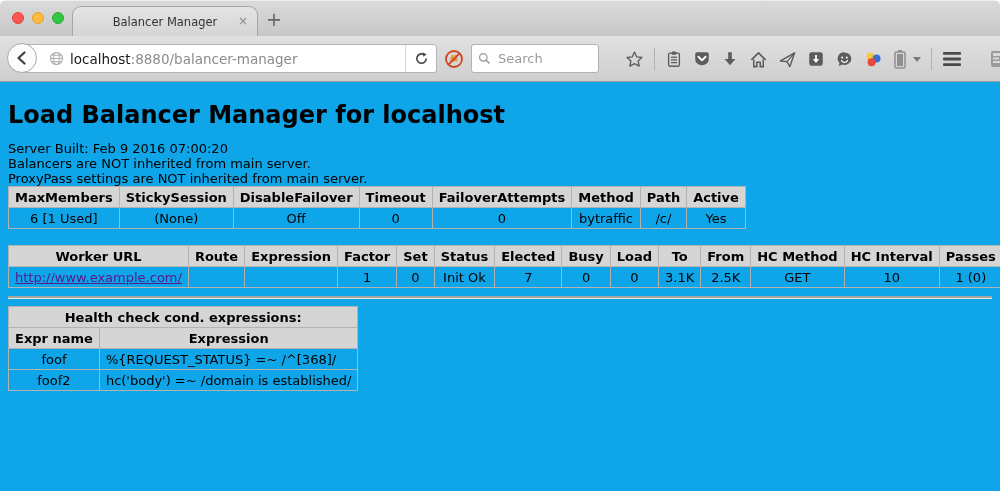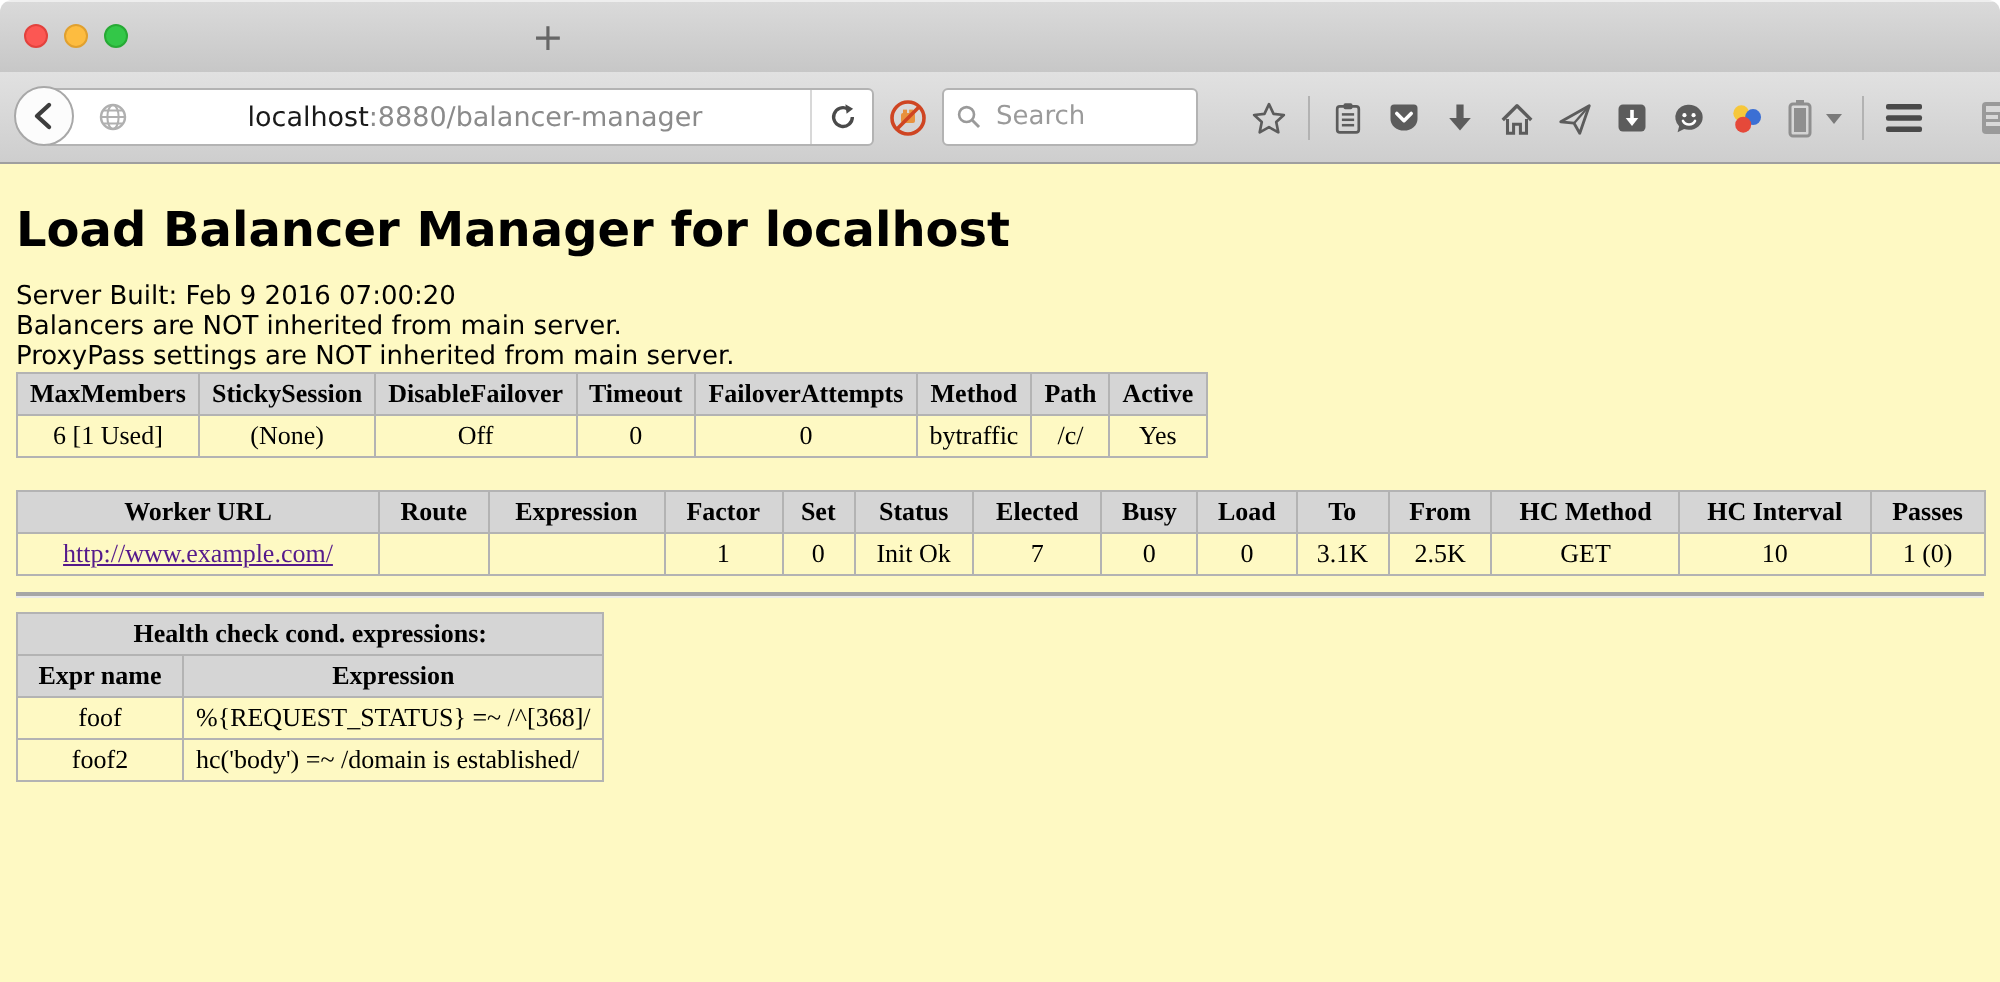--- a/index.html
+++ b/index.html
@@ -17,45 +17,45 @@
        border:1px solid #a6a6a6;border-bottom:none;border-radius:9px 9px 0 0;display:flex;align-items:center;
        justify-content:center;font-size:11.5px;color:#333;box-sizing:border-box;}
   .tab-close{position:absolute;right:9px;top:8px;color:#8a8a8a;font-size:12px;line-height:12px;cursor:default;}
   .newtab{position:absolute;left:266px;top:7px;font-size:19px;color:#666;font-weight:400;}
 
   
   .navbar{height:46px;background:linear-gradient(#e1e1e1,#cecece);border-bottom:1px solid #9f9f9f;position:relative;box-sizing:border-box;}
   .backbtn{position:absolute;left:7px;top:7px;width:30px;height:30px;border-radius:50%;background:#fcfcfc;
            border:1px solid #a8a8a8;display:flex;align-items:center;justify-content:center;z-index:3;box-sizing:border-box;}
   .urlbar{position:absolute;left:22px;top:8px;width:415px;height:29px;background:#fff;border:1px solid #b3b3b3;
-          border-radius:3px;display:flex;align-items:center;padding-left:24px;box-sizing:border-box;z-index:2;text-align:center;}
+          border-radius:3px;display:flex;align-items:center;padding-left:24px;box-sizing:border-box;z-index:2;}
   .url-globe{margin:0 6px 0 2px;display:flex;}
   .url-text{font-size:13.5px;white-space:nowrap;flex:1;overflow:hidden;}
   .url-host{color:#1a1a1a;}
   .url-rest{color:#8b8b8b;}
   .url-divider{width:1px;height:27px;background:#d8d8d8;}
   .reload{width:30px;display:flex;align-items:center;justify-content:center;}
   .blocked{position:absolute;left:444px;top:13px;}
   .searchbar{position:absolute;left:471px;top:8px;width:128px;height:29px;background:#fff;border:1px solid #b3b3b3;
              border-radius:3px;display:flex;align-items:center;padding:0 6px;box-sizing:border-box;}
   .searchbar input{border:none;outline:none;width:100%;font-size:13px;color:#222;background:transparent;font-family:"DejaVu Sans",sans-serif;}
   .searchbar input::placeholder{color:#9a9a9a;}
   .toolicons{position:absolute;left:625px;top:0;height:46px;display:flex;align-items:center;gap:10px;}
   .vsep{width:1px;height:22px;background:#b2b2b2;}
   .icon{display:flex;align-items:center;justify-content:center;}
   .caret{width:0;height:0;border-left:4px solid transparent;border-right:4px solid transparent;border-top:5px solid #7a7a7a;margin-left:-4px;}
 
   
-  .content{background:#fef9c3;height:409px;padding:0 8px;box-sizing:border-box;color:#000;}
+  .content{background:#0ea5e9;height:409px;padding:0 8px;box-sizing:border-box;color:#000;}
   h1.pagetitle{font-size:24px;margin:0;padding-top:19px;padding-bottom:12px;font-weight:bold;}
   .infoline{font-size:13px;line-height:15px;}
   .section-heading{font-size:15px;font-weight:bold;margin-top:29px;margin-bottom:15px;}
   .section-heading a{color:#551a8b;text-decoration:underline;}
   table.tbl{border-collapse:collapse;font-size:13px;border:1px solid #8c8c8c;}
-  .tbl th,.tbl td{border:1px solid #b3b3b3;padding:1px 6px;text-align:center;height:18px;white-space:nowrap;font-family:Liberation Serif, serif;}
+  .tbl th,.tbl td{border:1px solid #b3b3b3;padding:1px 6px;text-align:center;height:18px;white-space:nowrap;}
   .tbl th{background:#d5d5d5;font-weight:bold;}
   .tbl td a{color:#551a8b;text-decoration:underline;}
   .tbl .left, .tbl td.left{text-align:center;}
   table.worker{width:985px;margin-top:16px;}
   table.worker th:first-child{width:168px;}
   table.health{margin-top:6px;}
   .health td:nth-child(2){text-align:left;}
   .health td:nth-child(1){min-width:70px;}
   .hrule{height:2px;background:#a6a6a6;border-bottom:1px solid #eaeaea;margin:7px 0;}
   .hr1{margin-top:8px;}
@@ -63,20 +63,24 @@
 </head>
 <body>
 
 <div class="window">
 
   <div class="tabbar">
     <div class="traffic">
       <div class="light red"></div>
       <div class="light yellow"></div>
       <div class="light green"></div>
+    </div>
+    <div class="tab">
+      <span>Balancer Manager</span>
+      <span class="tab-close">×</span>
     </div>
     <div class="newtab">+</div>
   </div>
 
   <div class="navbar">
     <div class="backbtn">
       <svg width="16" height="16" viewBox="0 0 16 16">
         <path d="M10.5 2.5 L4.5 8 L10.5 13.5" stroke="#3d3d3d" stroke-width="2.2" fill="none" stroke-linecap="round" stroke-linejoin="round"></path>
       </svg>
     </div>

